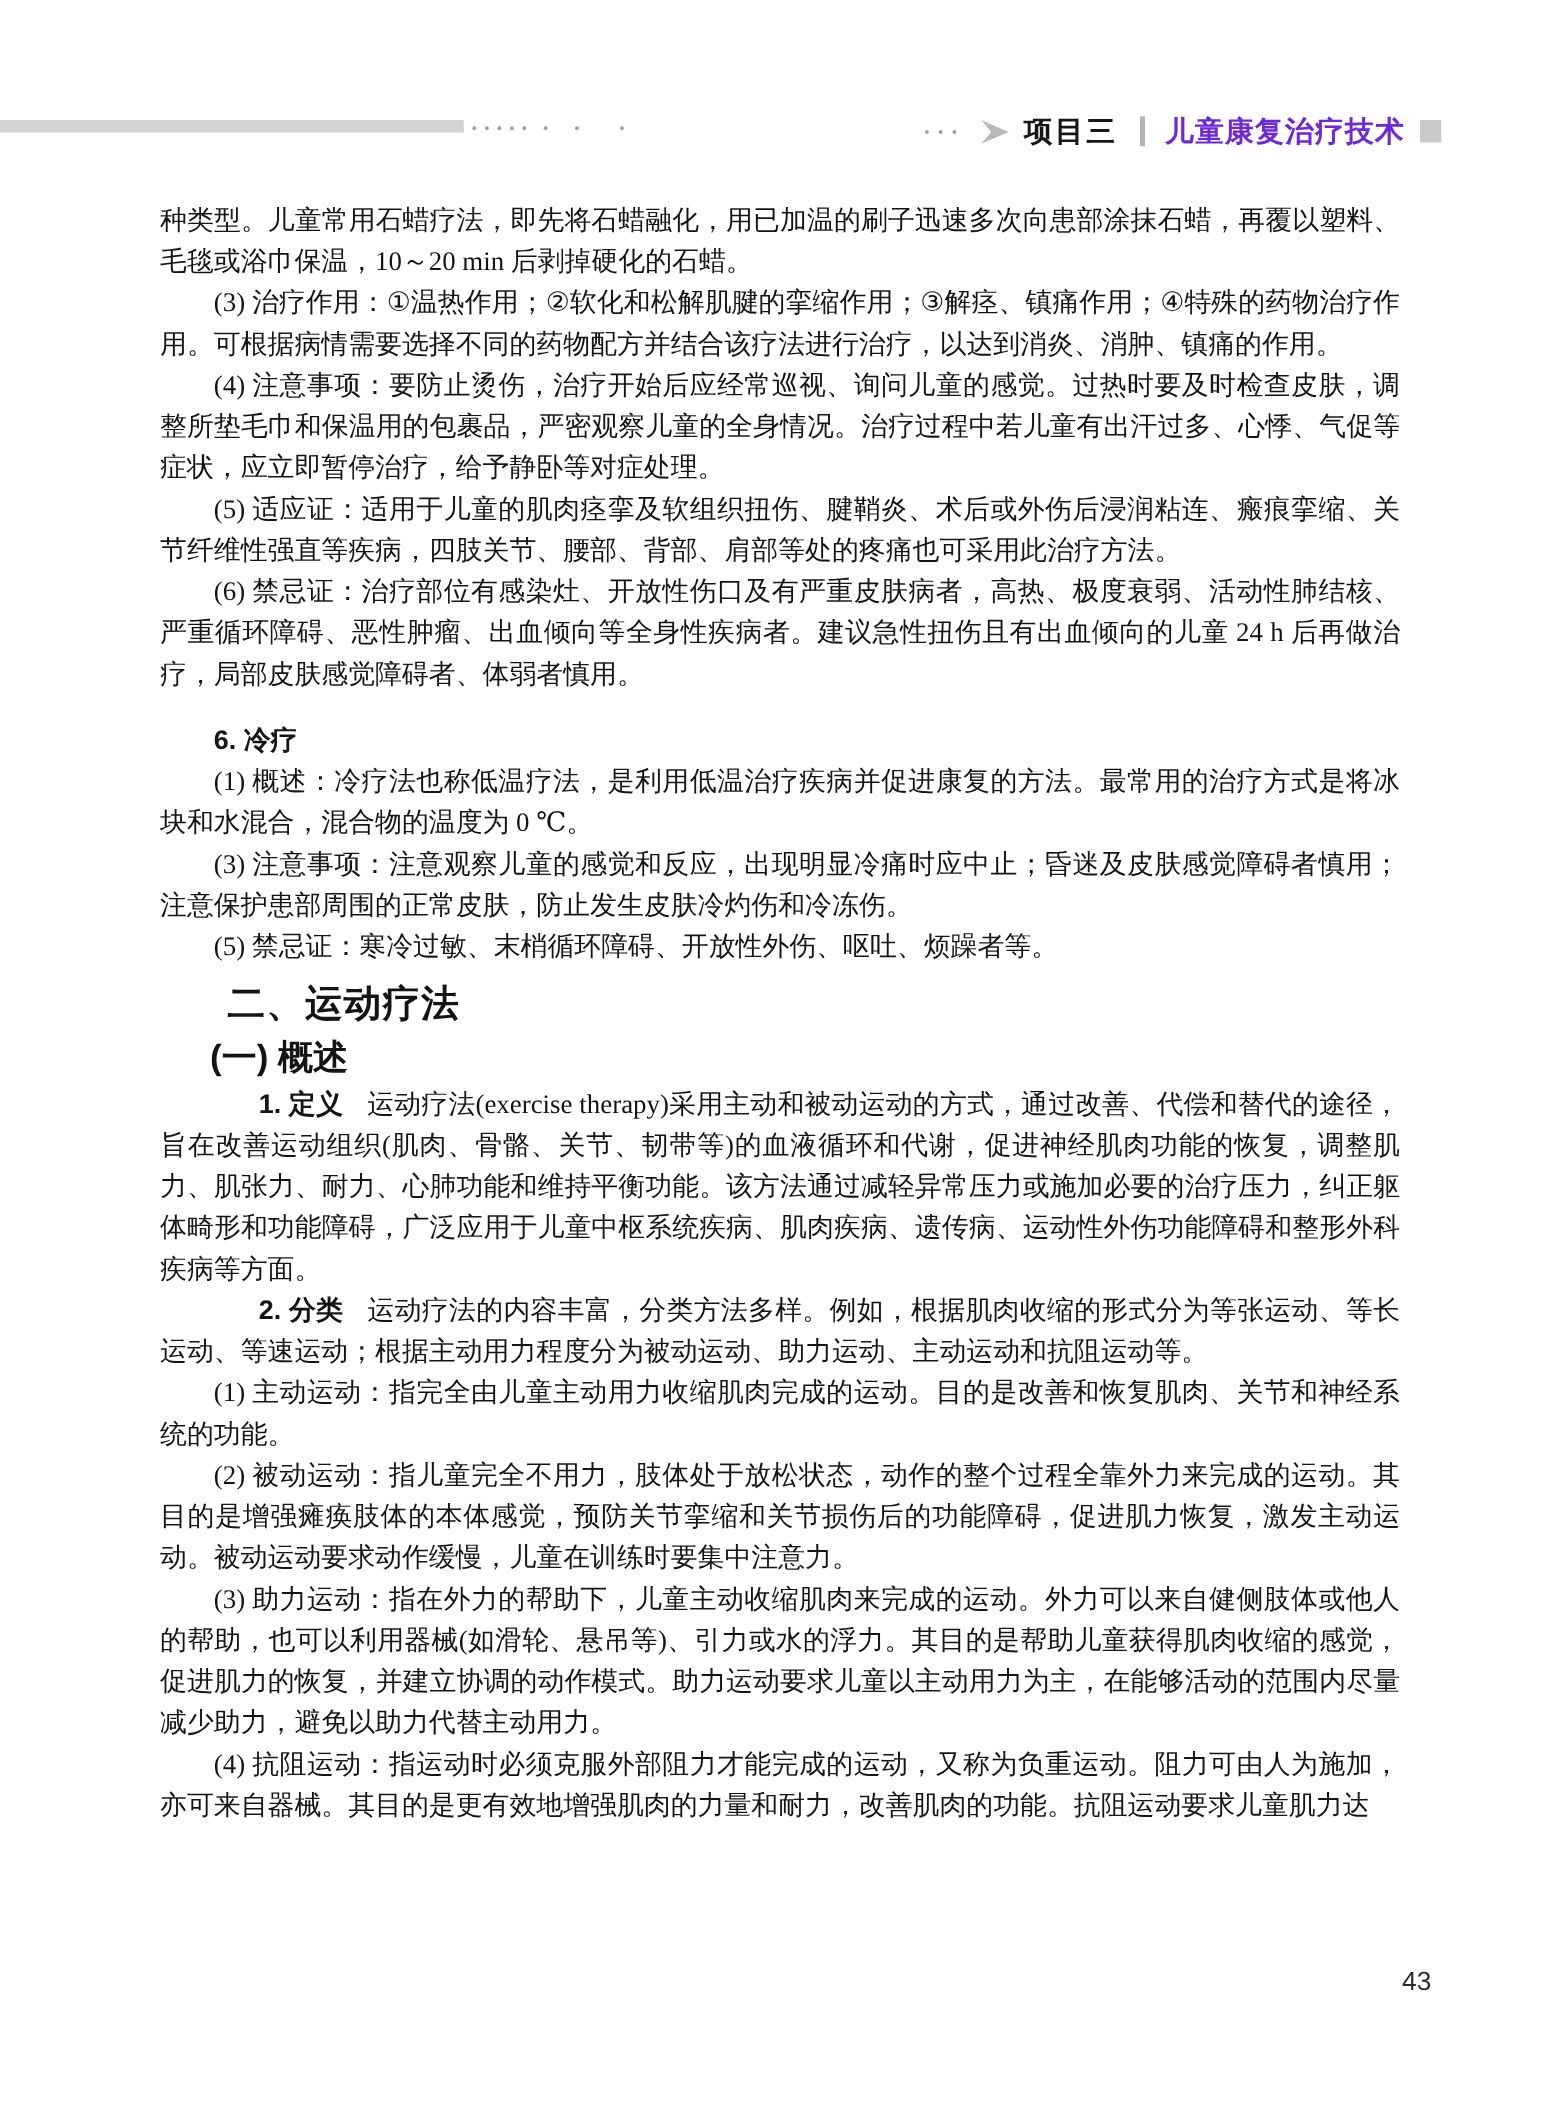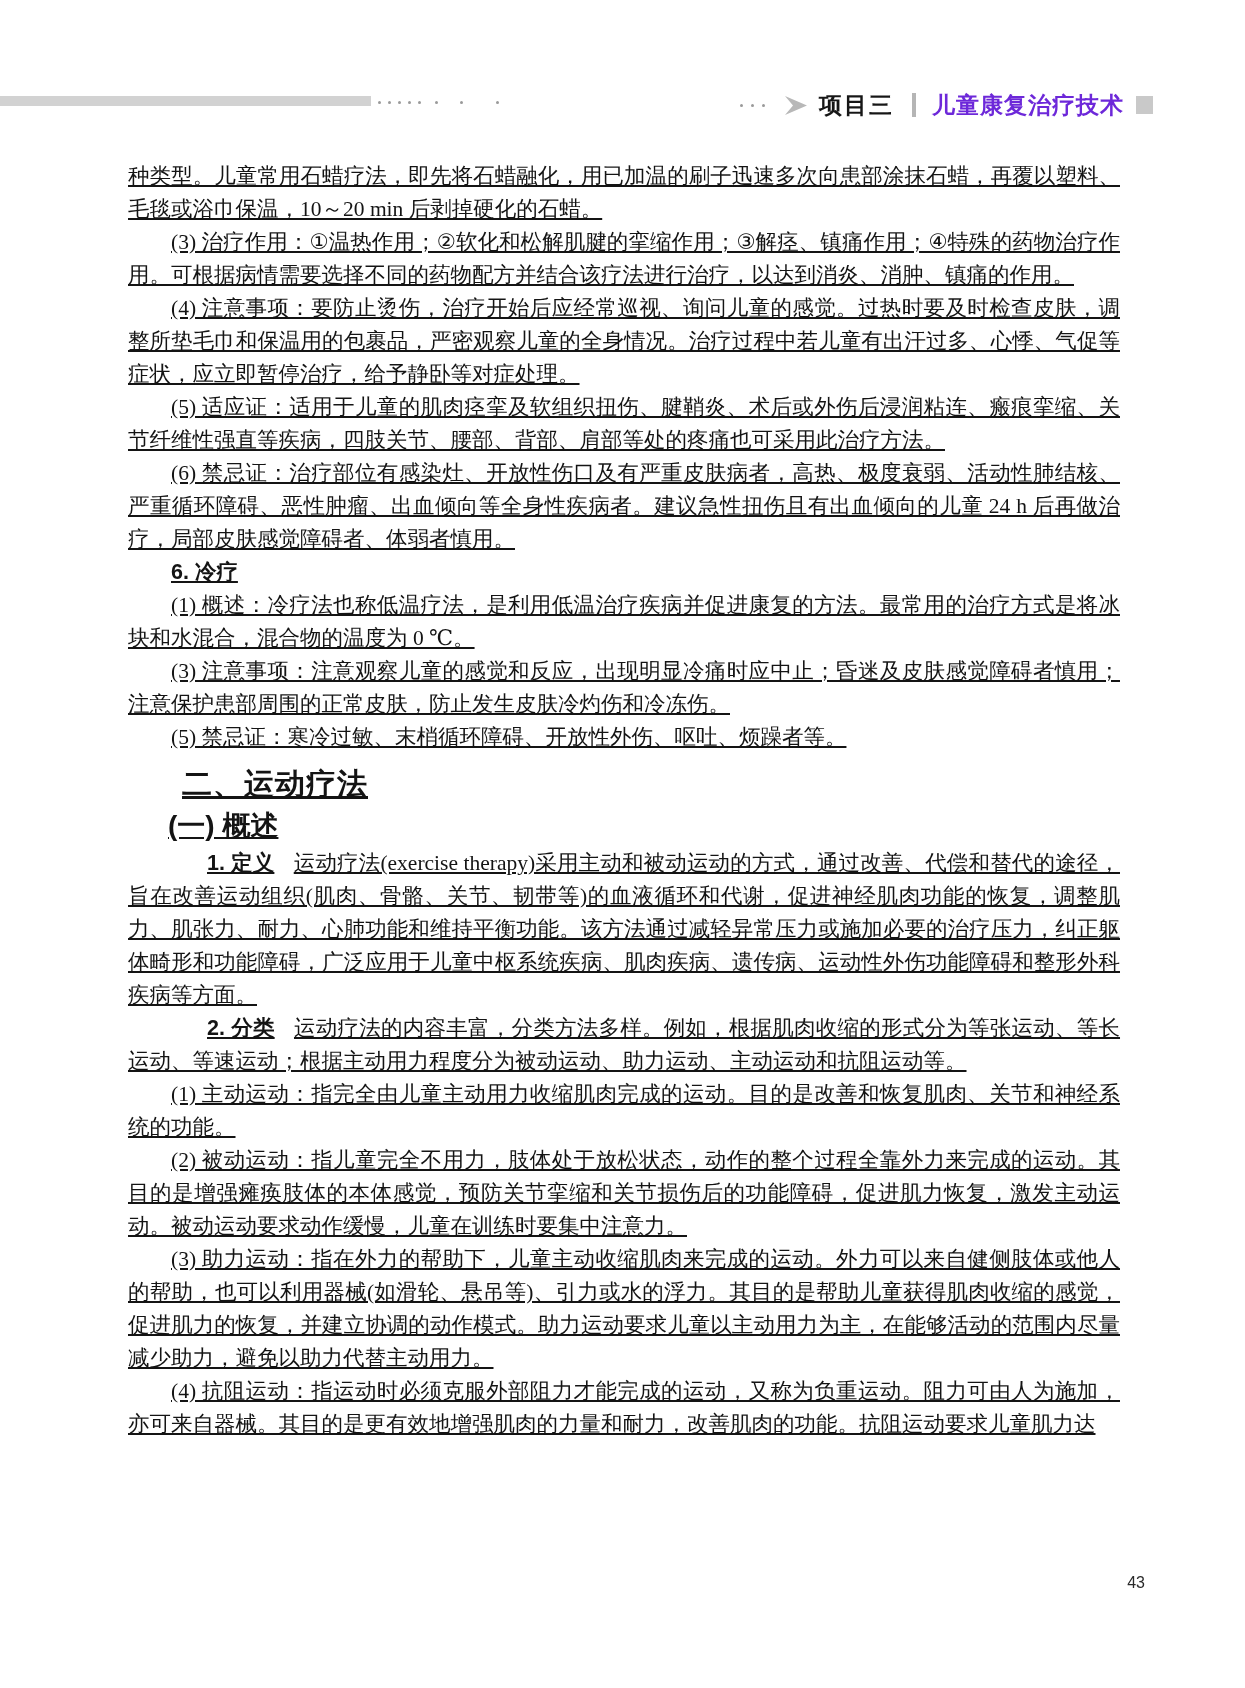--- a/index.html
+++ b/index.html
@@ -65,36 +65,36 @@
   }
 
   
   .body-content{
     position:absolute;
     left:128px; top:160px;
     width:992px;
     font-size:21.5px;
     line-height:33px;
     text-align:justify;
-    text-decoration:underline;
   }
   .para{margin:0;}
   .para.plain{text-indent:0;}
   .para.indent{text-indent:2em;}
   .para.lead-para{text-indent:2em;}
   .para .lead{
     font-family:"Liberation Sans","DejaVu Sans",sans-serif;
     font-weight:bold;
     margin-right:0.9em;
     margin-left:36px;
   }
   .para.num-heading{
     text-indent:2em;
     font-family:"Liberation Sans","DejaVu Sans",sans-serif;
     font-weight:bold;
+    margin-top:20px;
   }
   .para.section-heading{
     font-family:"Liberation Sans","DejaVu Sans",sans-serif;
     font-weight:bold;
     font-size:30px;
     line-height:36px;
     padding-left:54px;
     text-indent:0;
     margin:12px 0 9px 0;
     letter-spacing:1px;
@@ -107,21 +107,21 @@
     padding-left:40px;
     text-indent:0;
     margin:4px 0 6px 0;
   }
 
   
   .page-number{
     position:absolute;
     top:1574px; right:100px;
     font-family:"Liberation Sans","DejaVu Sans",sans-serif;
-    font-size:16px;
+    font-size:21px;
     color:#2a2a2a;
   }
 </style>
 </head>
 <body>
 
 <div class="page">
 
   <div class="header-bar"></div>
 

